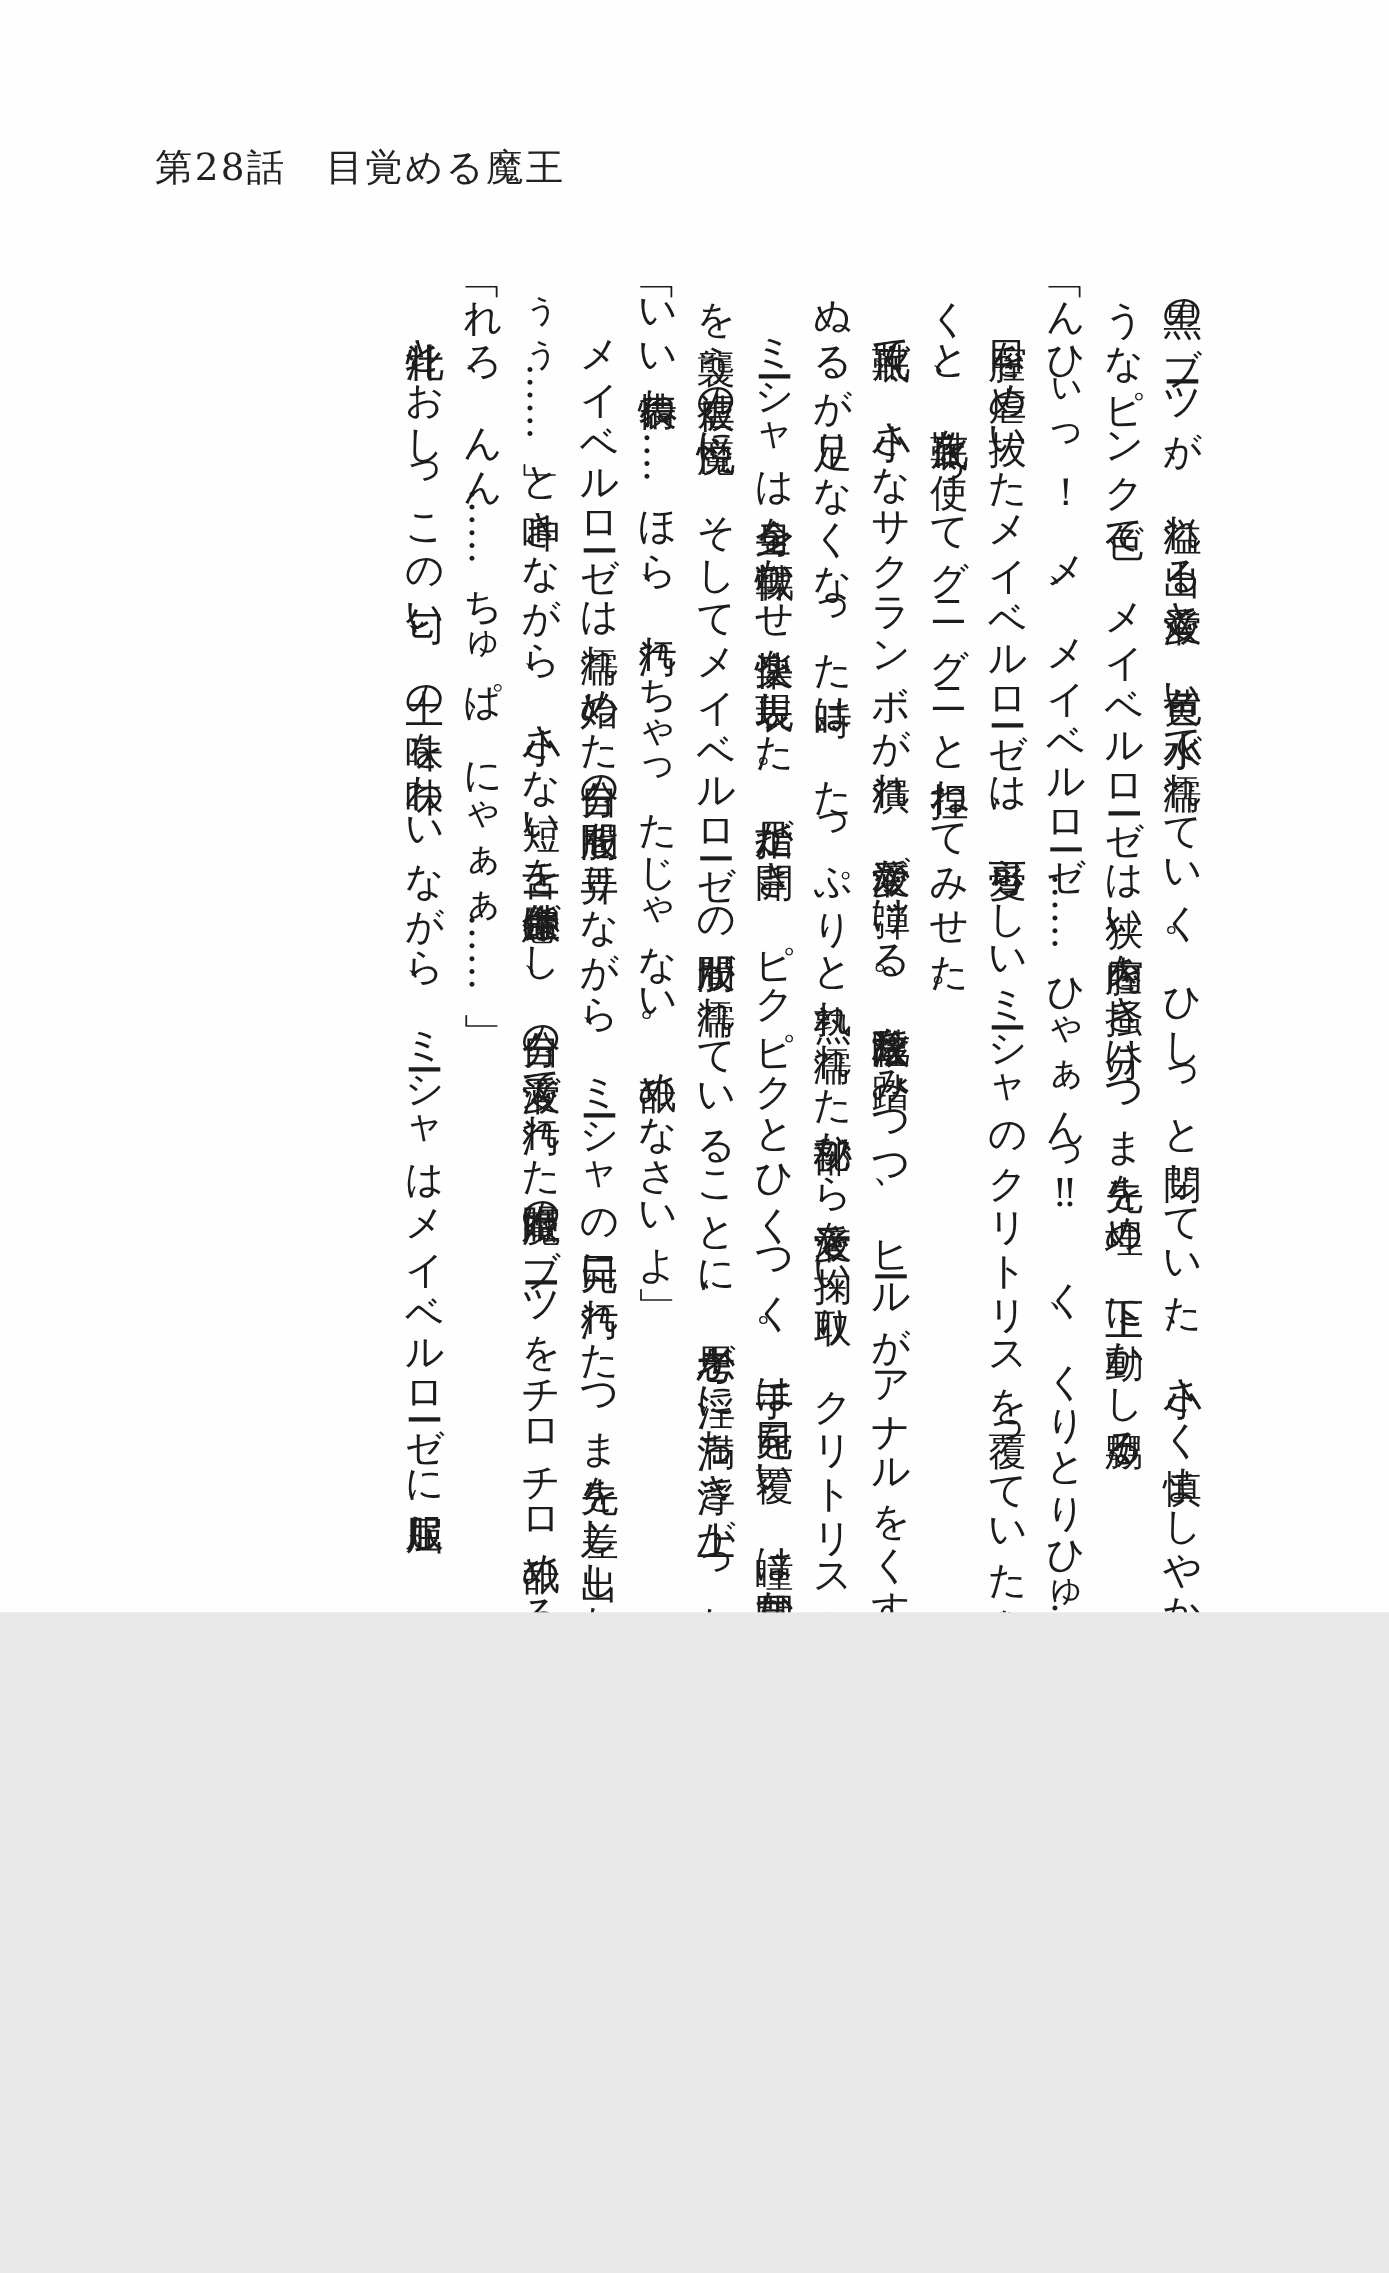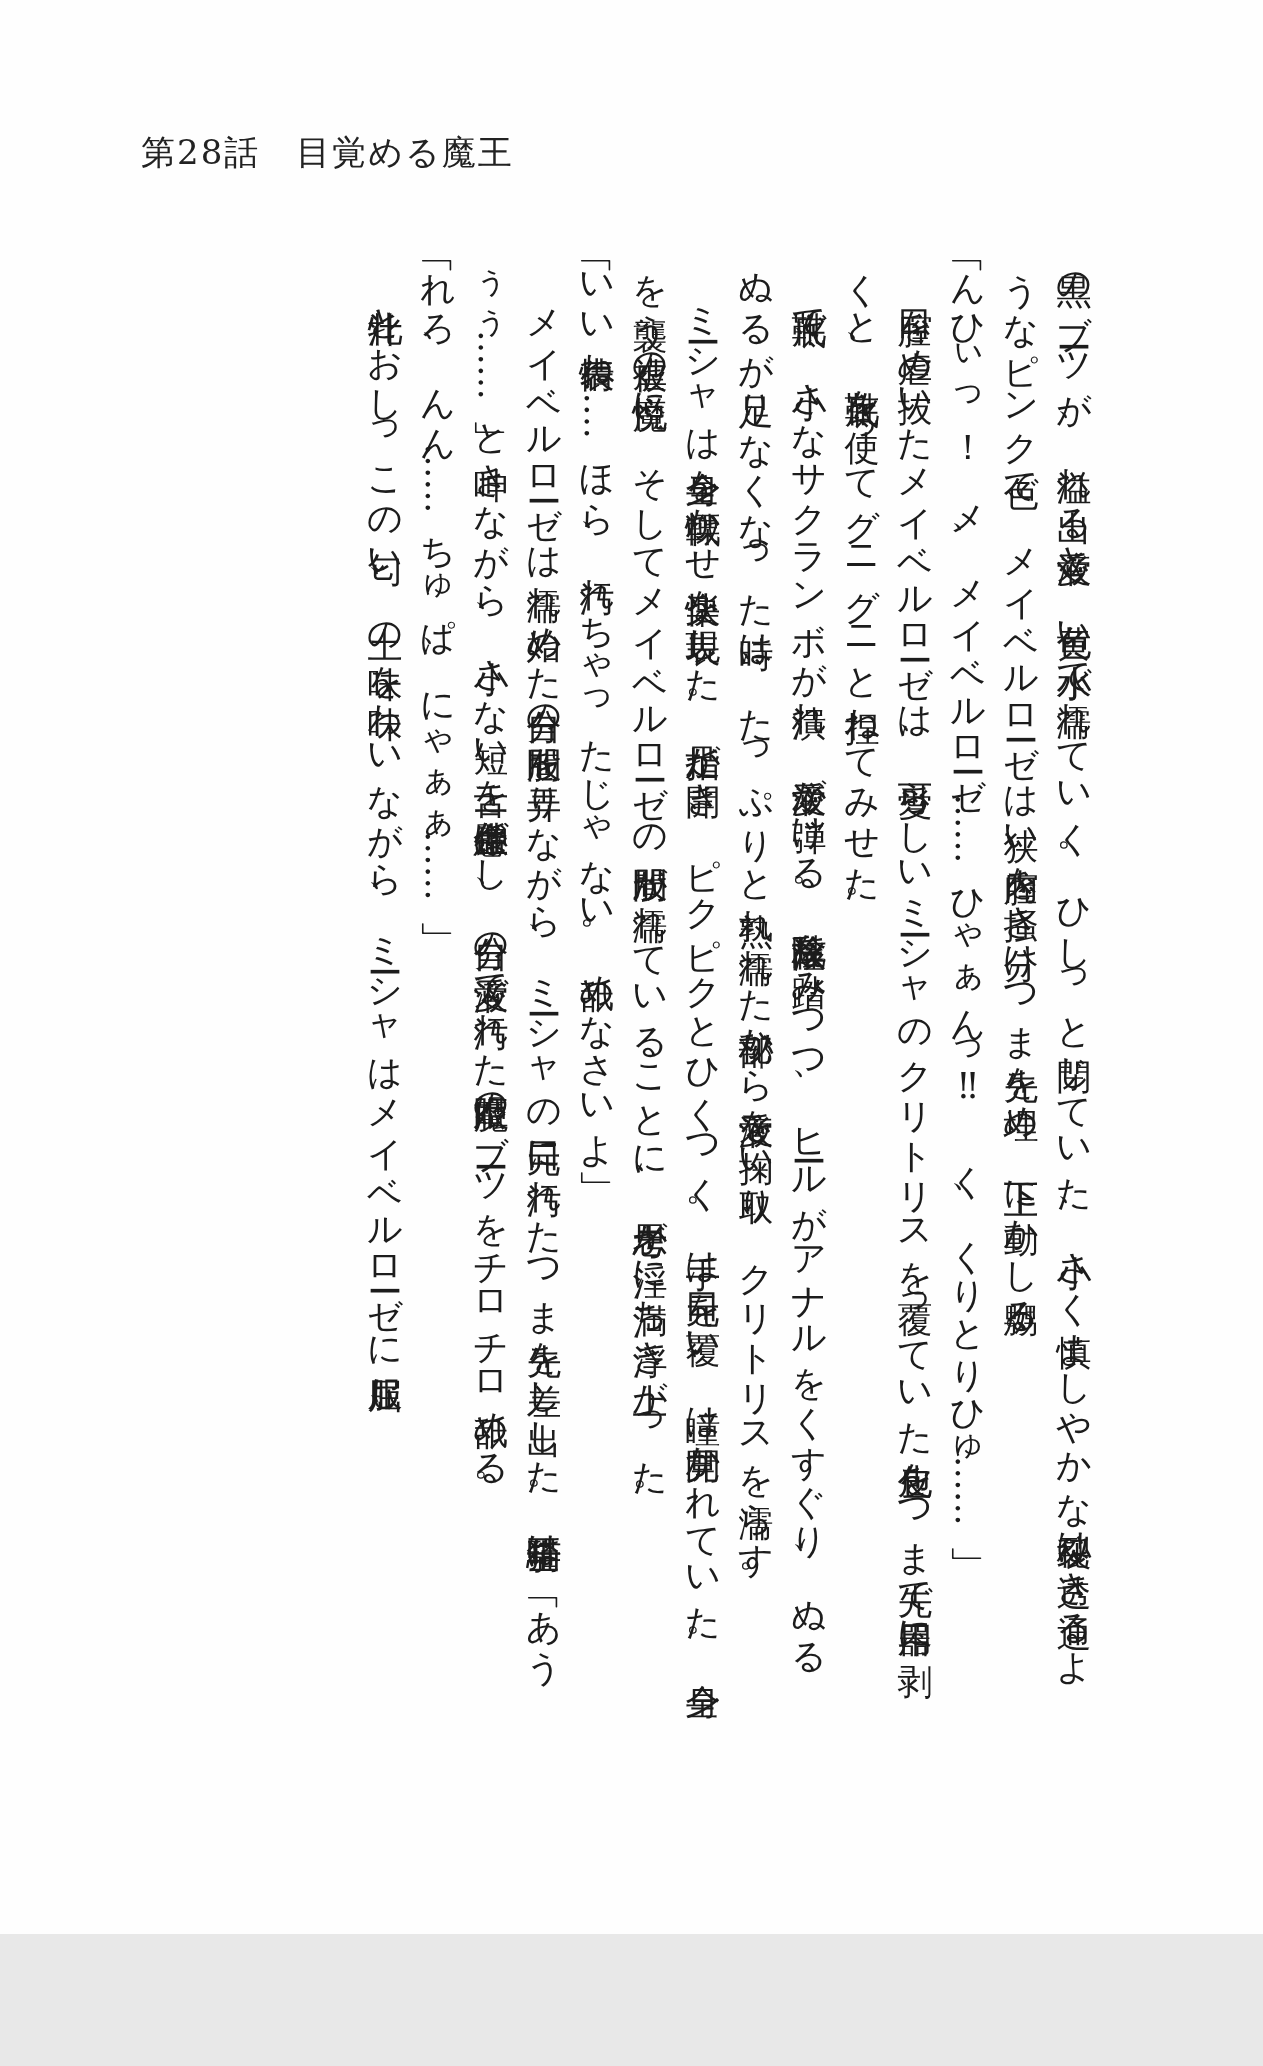--- a/index.html
+++ b/index.html
@@ -3,21 +3,21 @@
 <meta charset="utf-8">
 <style>
   html, body {
     margin: 0;
     padding: 0;
     background: #e8e8e8;
   }
   .page {
     position: relative;
     width: 1263px;
-    height: 1934px;
+    height: 1466px;
     background: #fefefe;
     overflow: hidden;
     font-family: "DejaVu Serif", "Liberation Serif", serif;
     color: #1f1f1f;
   }
   
   .chapter-heading {
     position: absolute;
     left: 141px;
     top: 130px;

